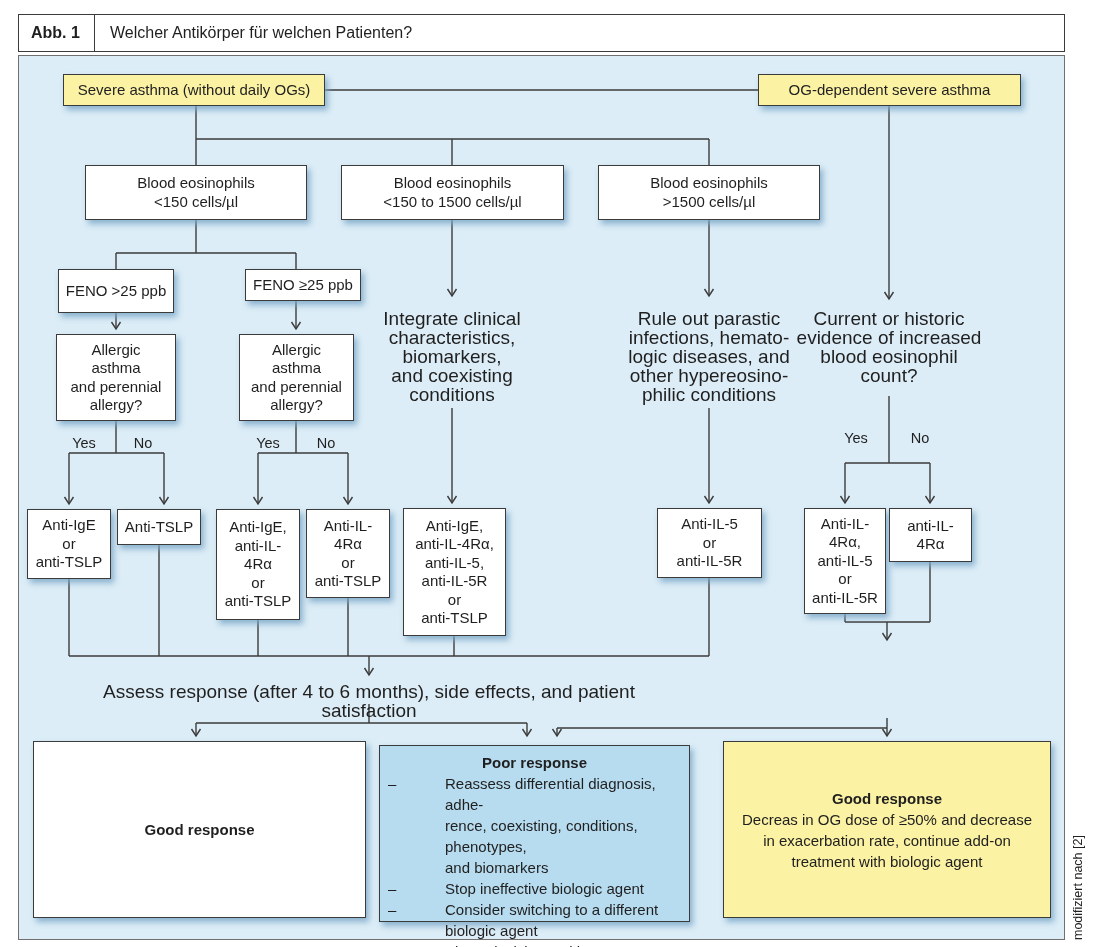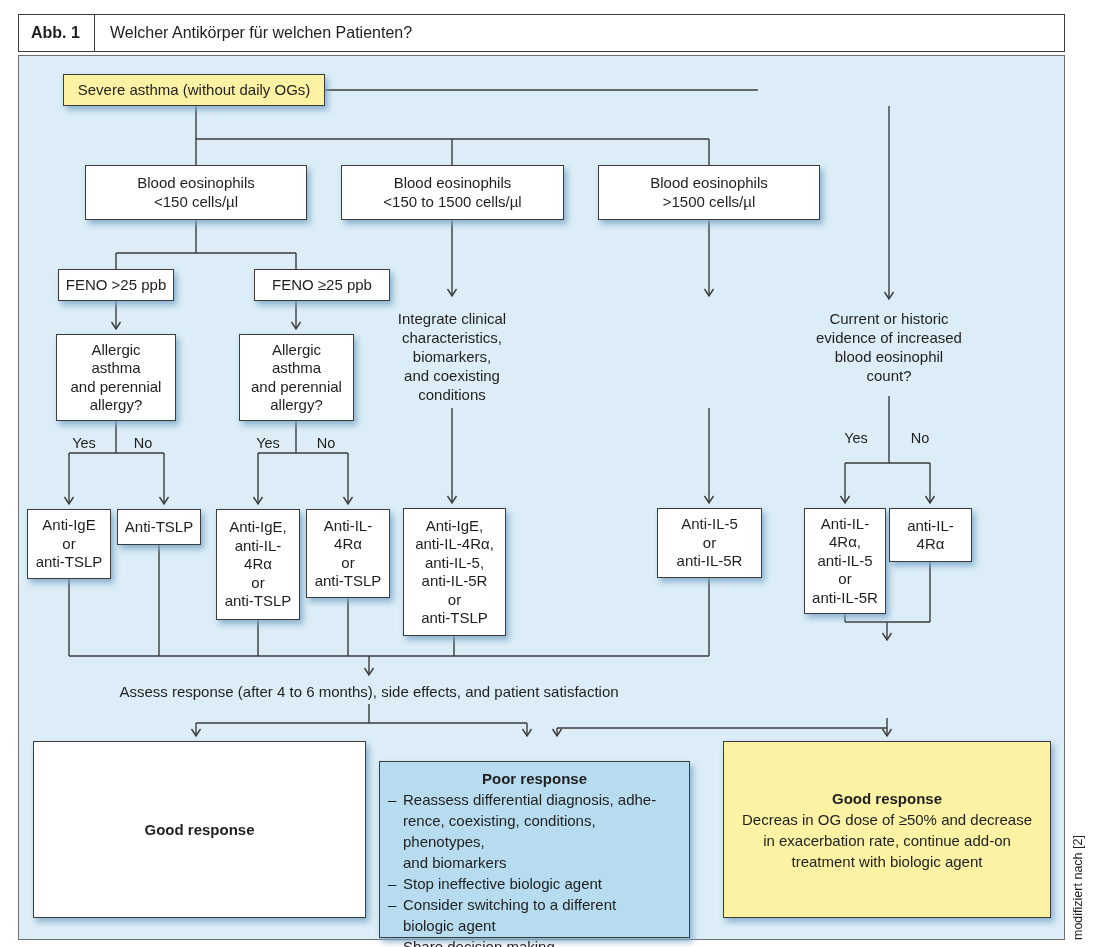--- a/index.html
+++ b/index.html
@@ -11,32 +11,32 @@
         box-sizing:border-box;font-weight:bold;font-size:16px;border-right:1.5px solid #3b3b3b;}
   .fig-title{padding-left:15px;font-size:16px;}
   .canvas{position:absolute;left:18px;top:55px;width:1047px;height:885px;
         background:#dcedf7;border:1.4px solid #707070;box-sizing:border-box;}
   .wires{position:absolute;left:0;top:0;}
   .nbox{position:absolute;background:#ffffff;border:1.4px solid #3b3b3b;box-sizing:border-box;
         display:flex;align-items:center;justify-content:center;text-align:center;
         font-size:15px;line-height:18.5px;white-space:pre-line;padding:1px 2px;
         box-shadow:3px 4px 6px rgba(125,168,200,0.85);}
   .ynode{background:#fbf2a4;}
-  .ftext{position:absolute;text-align:center;font-size:15px;line-height:19px;white-space:pre-line;}
+  .ftext{position:absolute;text-align:center;font-size:19px;line-height:19px;white-space:pre-line;}
   .yn{position:absolute;font-size:14.5px;text-align:center;}
   .bigbox{position:absolute;border:1.4px solid #3b3b3b;box-sizing:border-box;background:#fff;
         font-size:15px;line-height:21px;box-shadow:3px 4px 6px rgba(125,168,200,0.85);
         display:flex;flex-direction:column;justify-content:center;padding:8px 14px;}
   .bb-blue{background:#b7dcf0;justify-content:flex-start;padding:6px 8px;}
   .bb-yellow{background:#fbf2a4;}
   .bb-title{font-weight:bold;text-align:center;}
   .bb-body{white-space:pre-line;text-align:center;}
   .pitem{display:flex;text-align:left;align-items:flex-start;}
   .pitem .dash{width:15px;flex:none;}
-  .pitem .txt{white-space:pre-line;}
+  .pitem .txt{white-space:pre-line;margin-left:42px;}
   .caption{position:absolute;left:1069px;top:810px;width:17px;height:130px;
         writing-mode:vertical-rl;transform:rotate(180deg);font-size:12.5px;color:#222;
         display:flex;align-items:center;}
 </style>
 </head>
 <body>
 
 <div class="page">
 
   <div class="titlebar">
@@ -79,45 +79,51 @@
         <path d="M350,600 V619" marker-end="url(#arw)"></path>
         <path d="M868,566 V584" marker-end="url(#arw)"></path>
         <path d="M177,667 V680" marker-end="url(#arw)"></path>
         <path d="M508,667 V680" marker-end="url(#arw)"></path>
         <path d="M538,672 V680" marker-end="url(#arw)"></path>
         <path d="M868,672 V680" marker-end="url(#arw)"></path>
       </g>
     </svg>
 
     <div class="nbox ynode" style="left:44px;top:18px;width:262px;height:32px">Severe asthma (without daily OGs)</div>
+    <div class="nbox ynode" style="left:739px;top:18px;width:263px;height:32px">OG-dependent severe asthma</div>
 
     <div class="nbox" style="left:66px;top:109px;width:222px;height:55px">Blood eosinophils
 &lt;150 cells/µl</div>
     <div class="nbox" style="left:322px;top:109px;width:223px;height:55px">Blood eosinophils
 &lt;150 to 1500 cells/µl</div>
     <div class="nbox" style="left:579px;top:109px;width:222px;height:55px">Blood eosinophils
 &gt;1500 cells/µl</div>
 
-    <div class="nbox" style="left:39px;top:213px;width:116px;height:32px">FENO &gt;25 ppb</div>
-    <div class="nbox" style="left:235px;top:213px;width:136px;height:32px">FENO ≥25 ppb</div>
+    <div class="nbox" style="left:39px;top:213px;width:116px;height:44px">FENO &gt;25 ppb</div>
+    <div class="nbox" style="left:226px;top:213px;width:116px;height:32px">FENO ≥25 ppb</div>
 
     <div class="nbox" style="left:37px;top:278px;width:120px;height:87px">Allergic
 asthma
 and perennial
 allergy?</div>
     <div class="nbox" style="left:220px;top:278px;width:115px;height:87px">Allergic
 asthma
 and perennial
 allergy?</div>
 
     <div class="ftext" style="left:323px;top:253px;width:220px">Integrate clinical
 characteristics,
 biomarkers,
 and coexisting
 conditions</div>
+    <div class="ftext" style="left:580px;top:253px;width:220px">Rule out parastic
+infections, hemato-
+logic diseases, and
+other hypereosino-
+philic conditions</div>
     <div class="ftext" style="left:760px;top:253px;width:220px">Current or historic
 evidence of increased
 blood eosinophil
 count?</div>
 
     <div class="yn" style="left:47px;top:379px;width:36px">Yes</div>
     <div class="yn" style="left:106px;top:379px;width:36px">No</div>
     <div class="yn" style="left:231px;top:379px;width:36px">Yes</div>
     <div class="yn" style="left:289px;top:379px;width:36px">No</div>
     <div class="yn" style="left:819px;top:374px;width:36px">Yes</div>
@@ -152,21 +158,21 @@
 anti-IL-5R</div>
     <div class="nbox" style="left:870px;top:452px;width:83px;height:54px">anti-IL-
 4Rα</div>
 
     <div class="ftext" style="left:70px;top:626px;width:560px">Assess response (after 4 to 6 months), side effects, and patient satisfaction</div>
 
     <div class="bigbox" style="left:14px;top:685px;width:333px;height:177px">
       <div class="bb-title">Good response</div>
     </div>
 
-    <div class="bigbox bb-blue" style="left:360px;top:705px;width:311px;height:177px">
+    <div class="bigbox bb-blue" style="left:360px;top:689px;width:311px;height:177px">
       <div class="bb-title">Poor response</div>
       <div class="pitem">
         <span class="dash">–</span>
         <span class="txt">Reassess differential diagnosis, adhe-
 rence, coexisting, conditions, phenotypes,
 and biomarkers</span>
       </div>
       <div class="pitem">
         <span class="dash">–</span>
         <span class="txt">Stop ineffective biologic agent</span>

